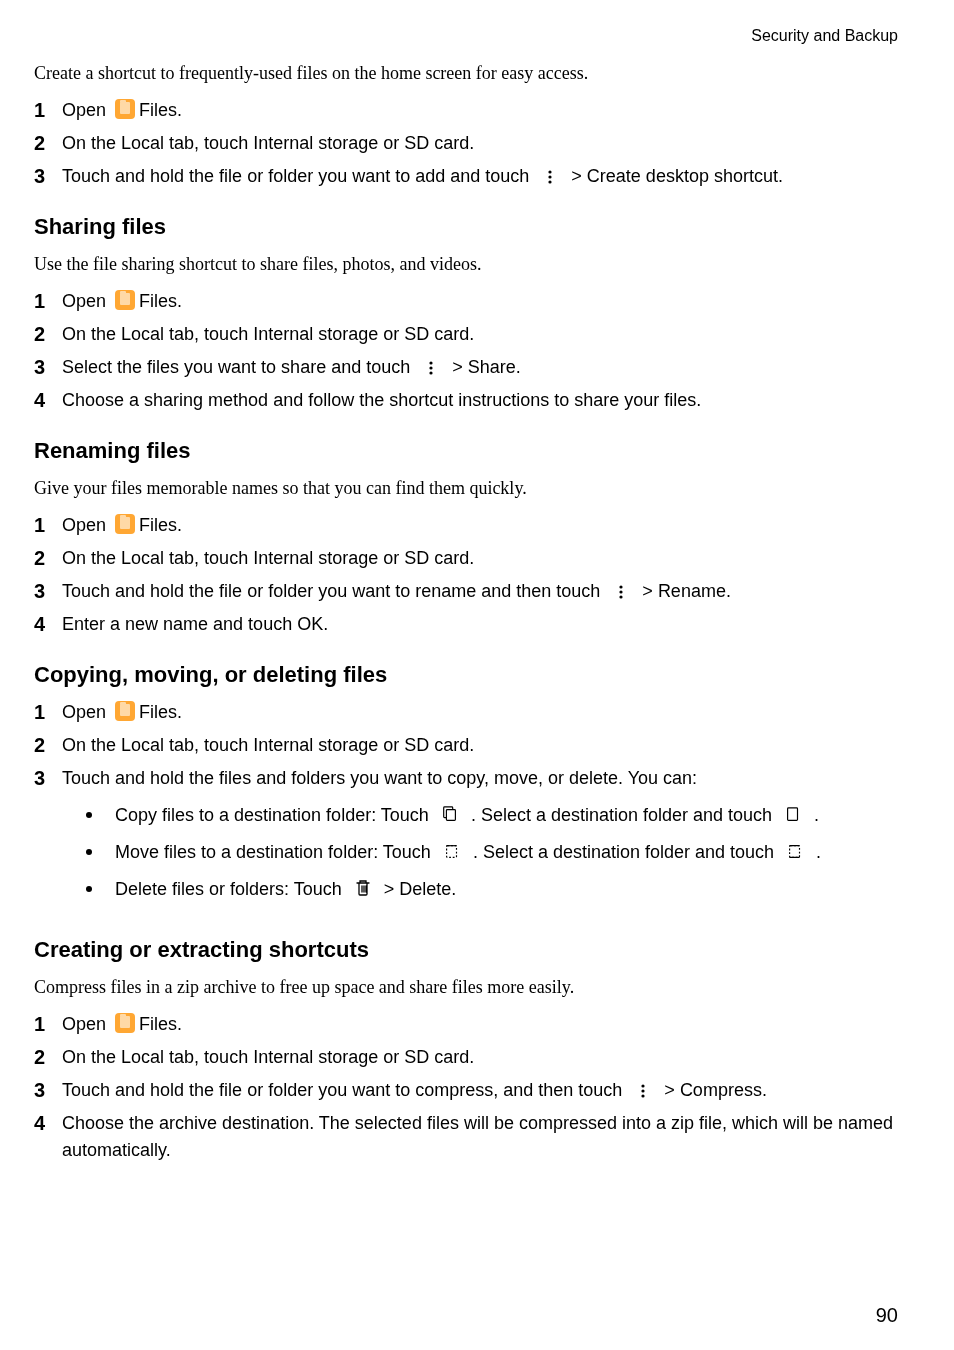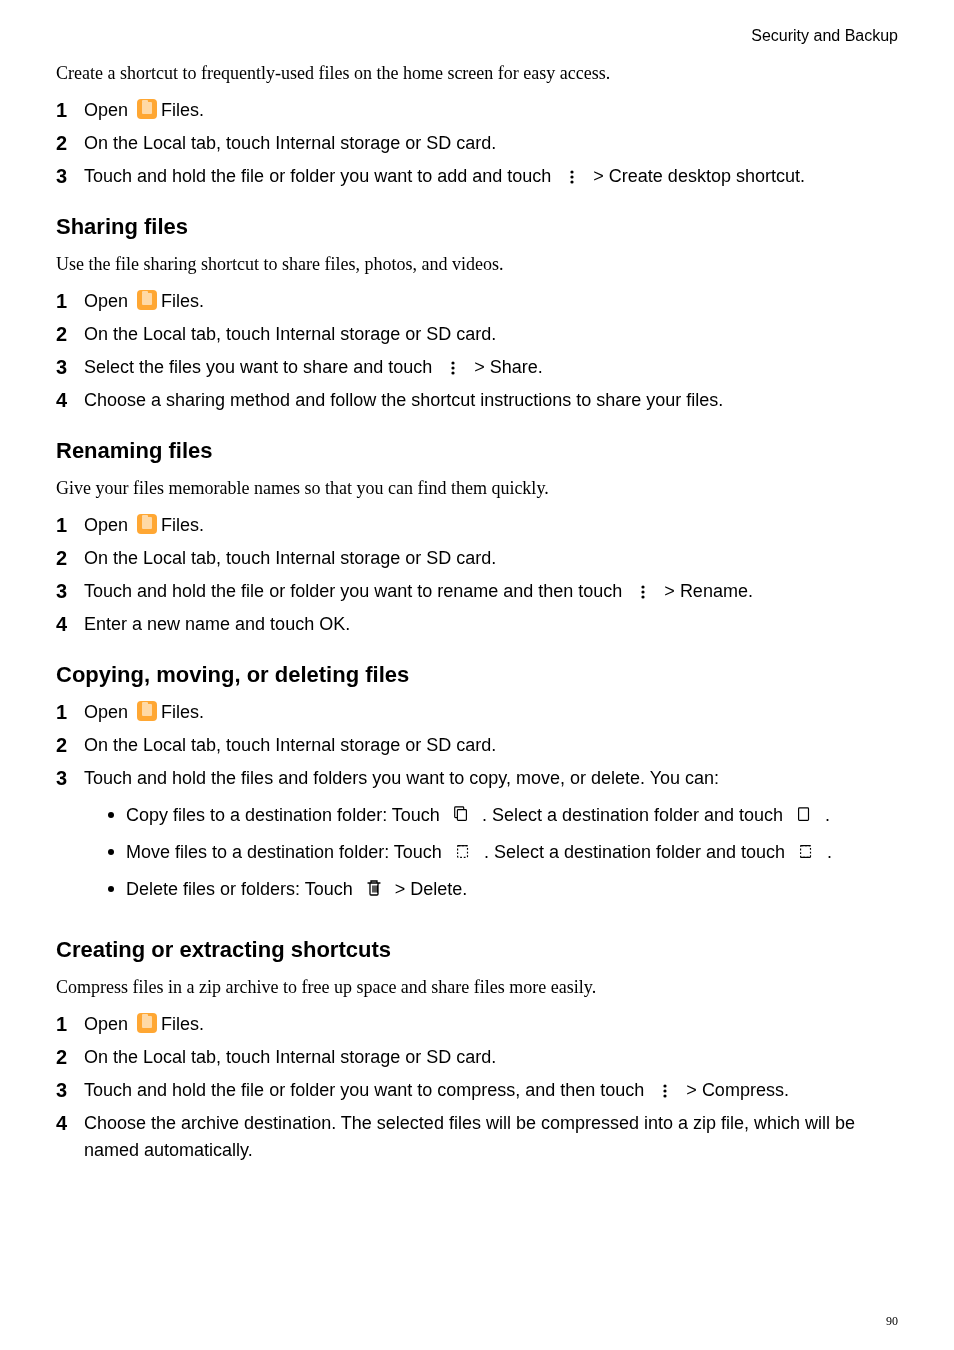--- a/index.html
+++ b/index.html
@@ -9,21 +9,21 @@
     color: #000;
     font-family: Arial, Helvetica, sans-serif;
     font-size: 18px;
     line-height: 1.5;
     width: 954px;
   }
   .page {
     position: relative;
     width: 954px;
     min-height: 1350px;
-    padding: 24px 56px 24px 56px;
+    padding: 24px 56px 24px 34px;
     box-sizing: border-box;
   }
   .header-right {
     text-align: right;
     font-size: 16px;
     margin-bottom: 12px;
   }
   .h-sub {
     font-weight: 700;
     font-size: 18px;
@@ -60,21 +60,21 @@
     flex: 1;
   }
   ul.bullets {
     list-style: none;
     padding: 0 0 0 24px;
     margin: 8px 0 0 0;
   }
   ul.bullets > li {
     display: flex;
     align-items: flex-start;
-    gap: 12px;
+    gap: 23px;
     margin: 10px 0;
   }
   ul.bullets > li .dot {
     display: inline-block;
     width: 6px;
     height: 6px;
     background: #000;
     border-radius: 50%;
     margin-top: 10px;
     flex: 0 0 6px;
@@ -116,22 +116,21 @@
     display: inline-flex;
     min-width: 24px;
     justify-content: center;
     vertical-align: -3px;
     margin: 0 4px;
   }
   .footer-page {
     position: absolute;
     bottom: 20px;
     right: 56px;
-    font-size: 12px;
-    font-family: Liberation Serif, serif;
+    font-size: 20px;
   }
 </style>
 </head>
 <body>
 
 <svg width="0" height="0" style="position:absolute">
   <defs>
     <g id="svg-more-vert">
       <circle cx="8" cy="3" r="1.6"></circle>
       <circle cx="8" cy="8" r="1.6"></circle>

